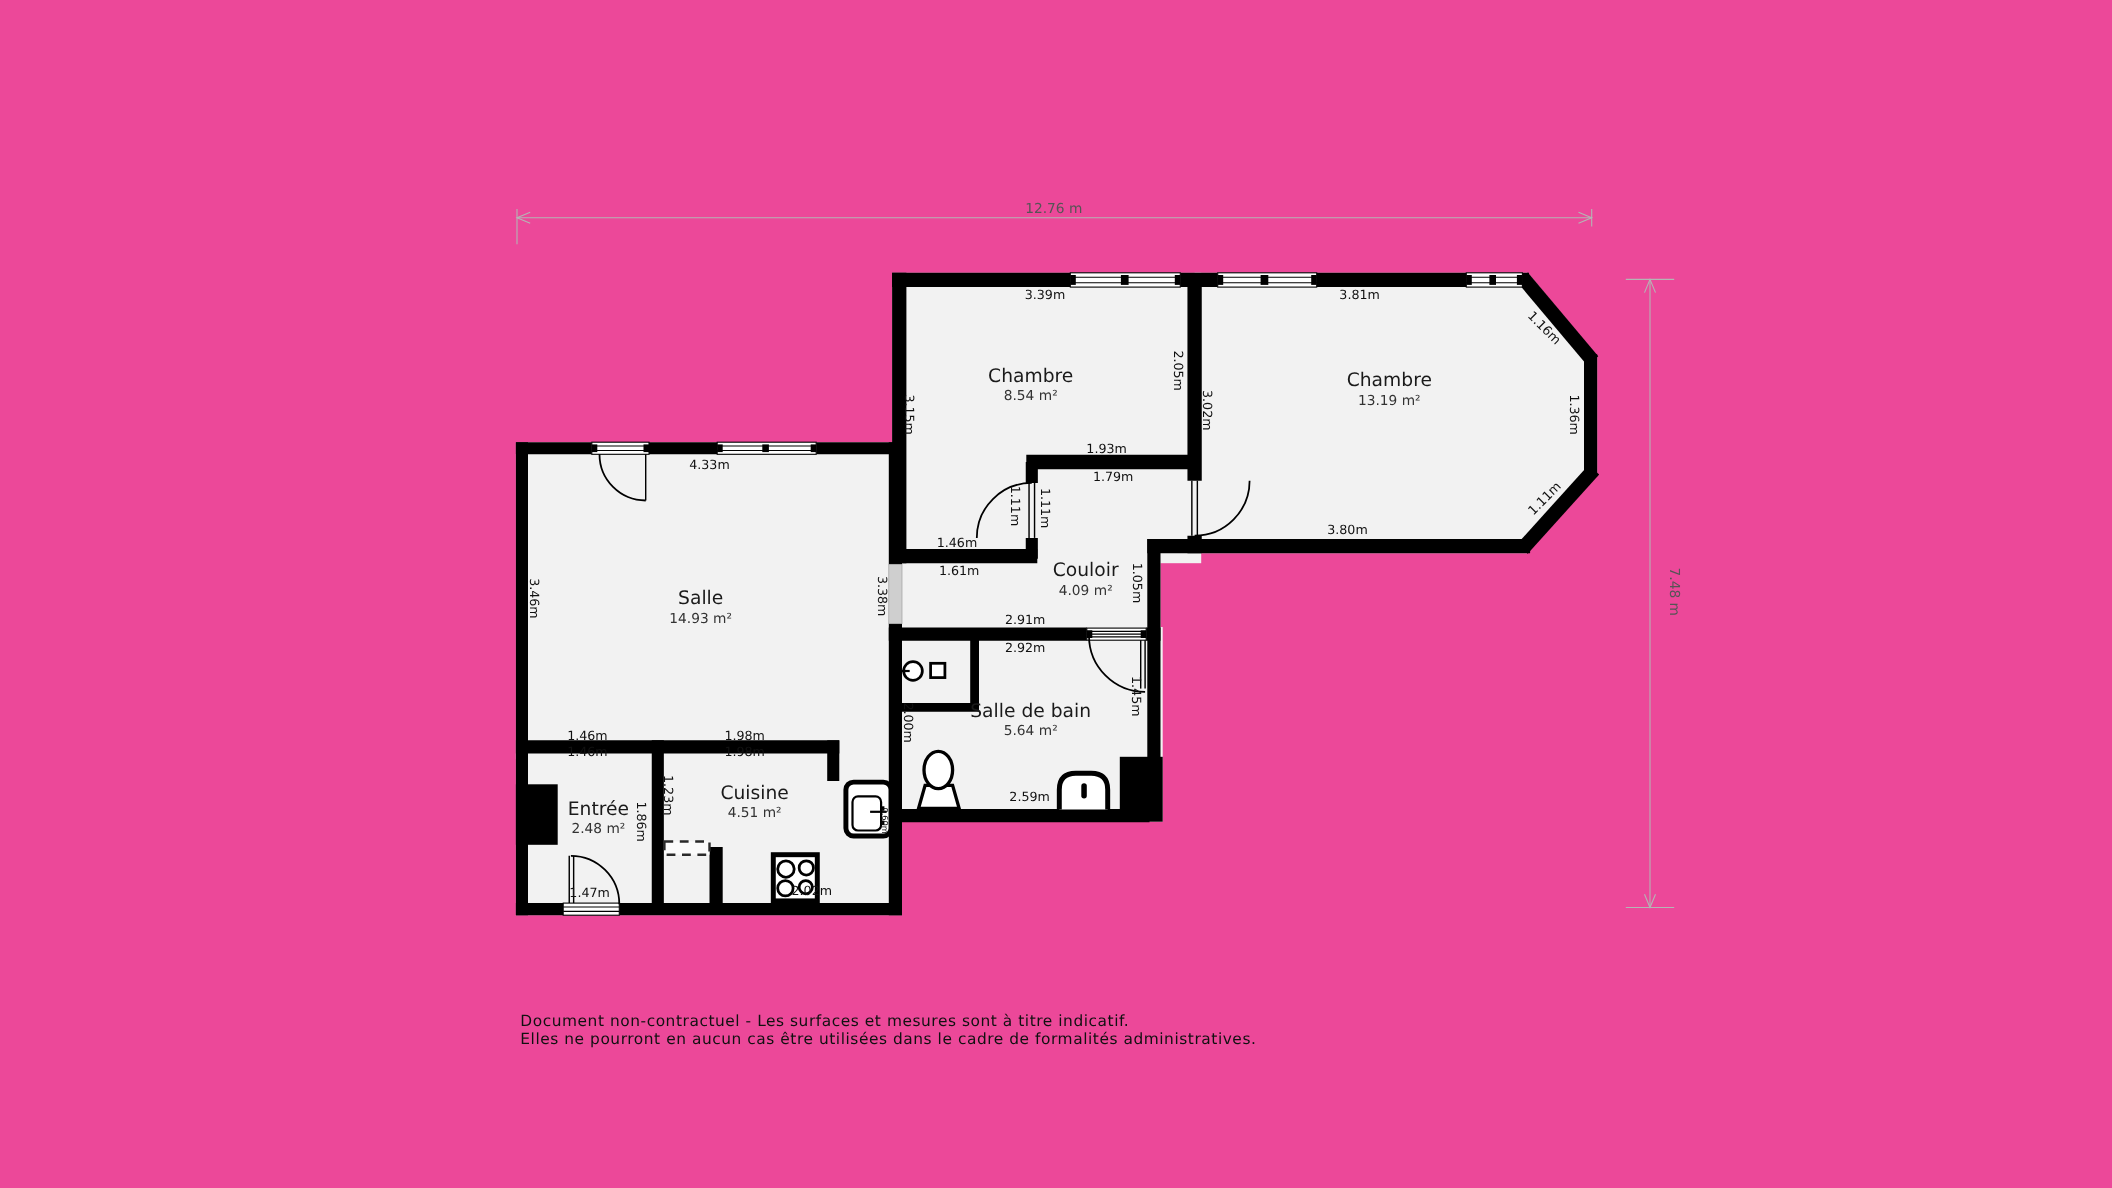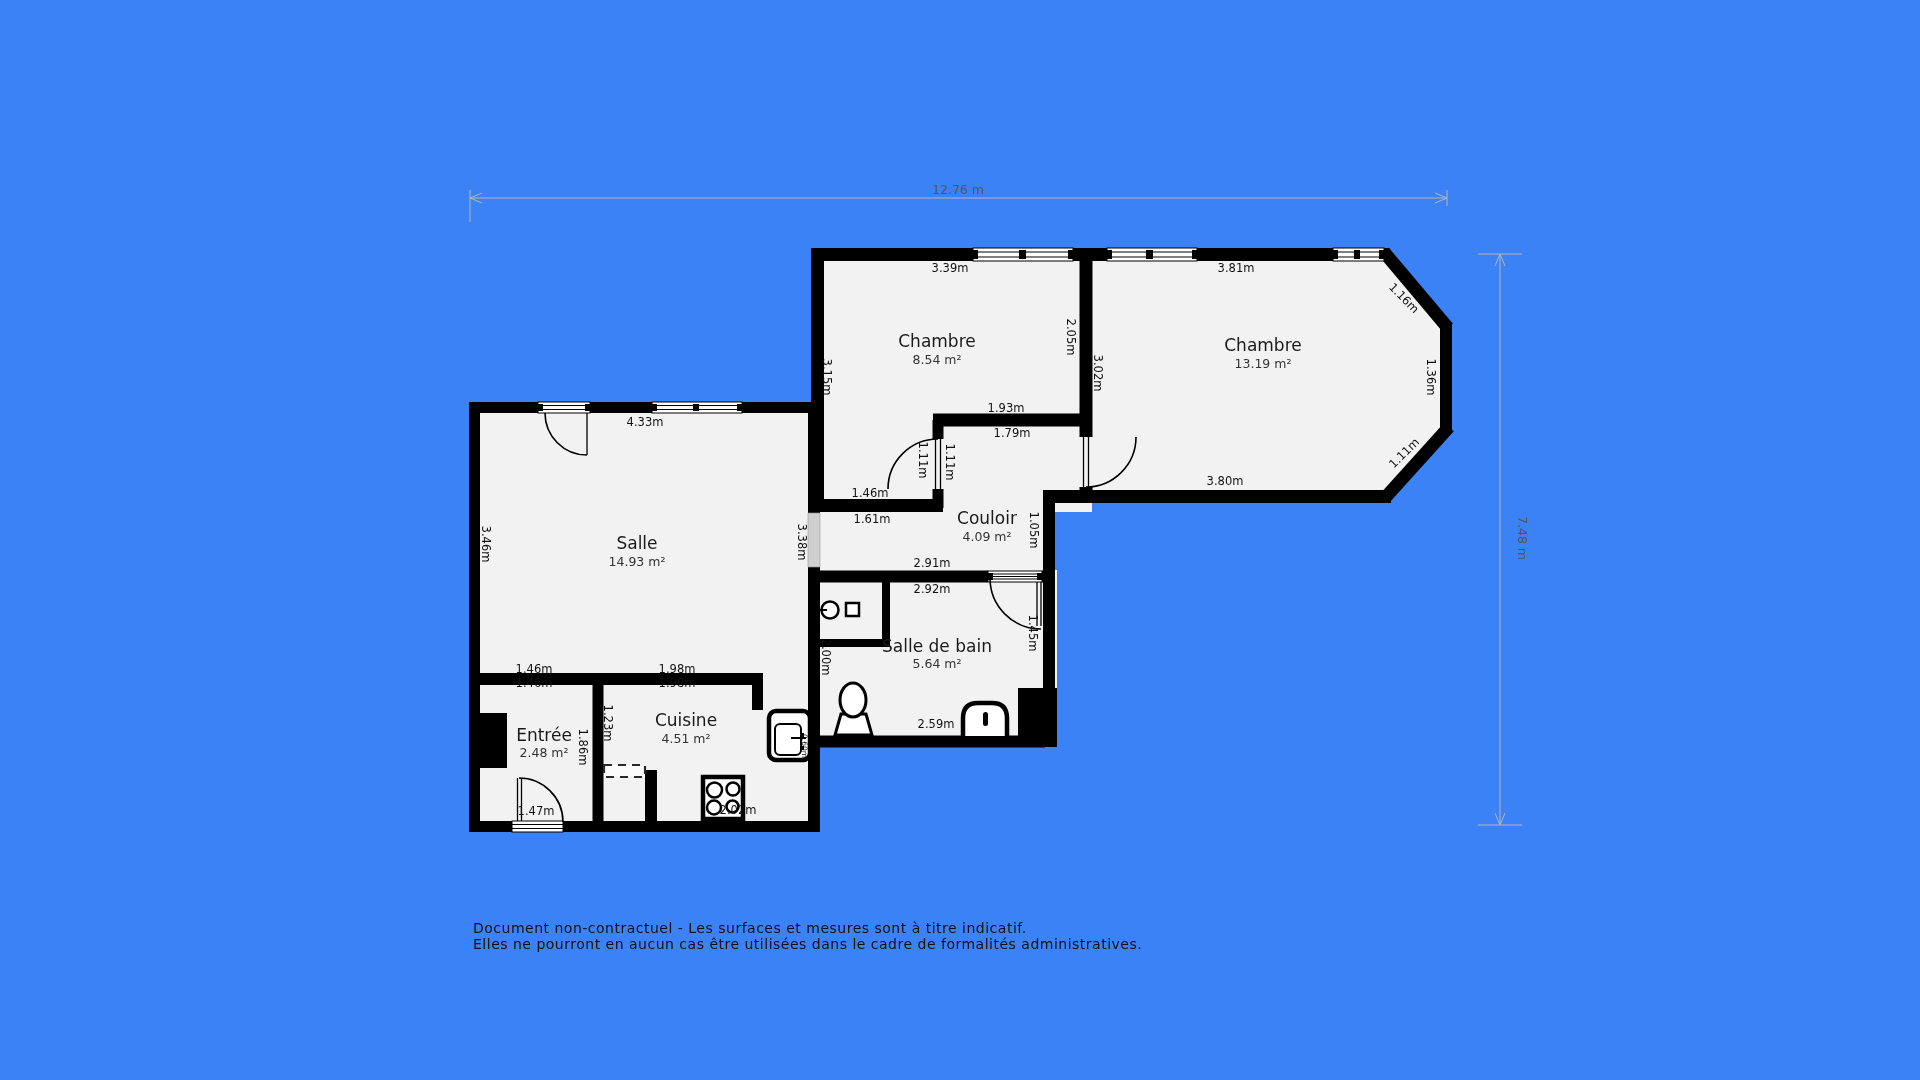--- a/index.html
+++ b/index.html
@@ -1,16 +1,16 @@
 <!DOCTYPE html>
 <html><head>
 <meta charset="utf-8">
 <style>
   html,body{margin:0;padding:0;background:#fff;}
-  #stage{position:relative;width:1920px;height:1080px;background:#3b82f6;overflow:hidden;
+  #stage{position:relative;width:1920px;height:1080px;background:#ec4899;overflow:hidden;
          font-family:"DejaVu Sans",sans-serif;}
   svg{position:absolute;left:0;top:0;}
   .room-fill{fill:#f2f2f2;stroke:none;}
   .wall{stroke:#000;fill:none;}
   .wall-fill{fill:#000;stroke:none;}
   .arc{stroke:#000;stroke-width:1.6;fill:none;}
   .leaf{stroke:#000;stroke-width:1.3;fill:none;}
   .win-frame{fill:#fff;stroke:#000;stroke-width:1;}
   .win-line{stroke:#000;stroke-width:1;}
   .win-post{fill:#000;}

